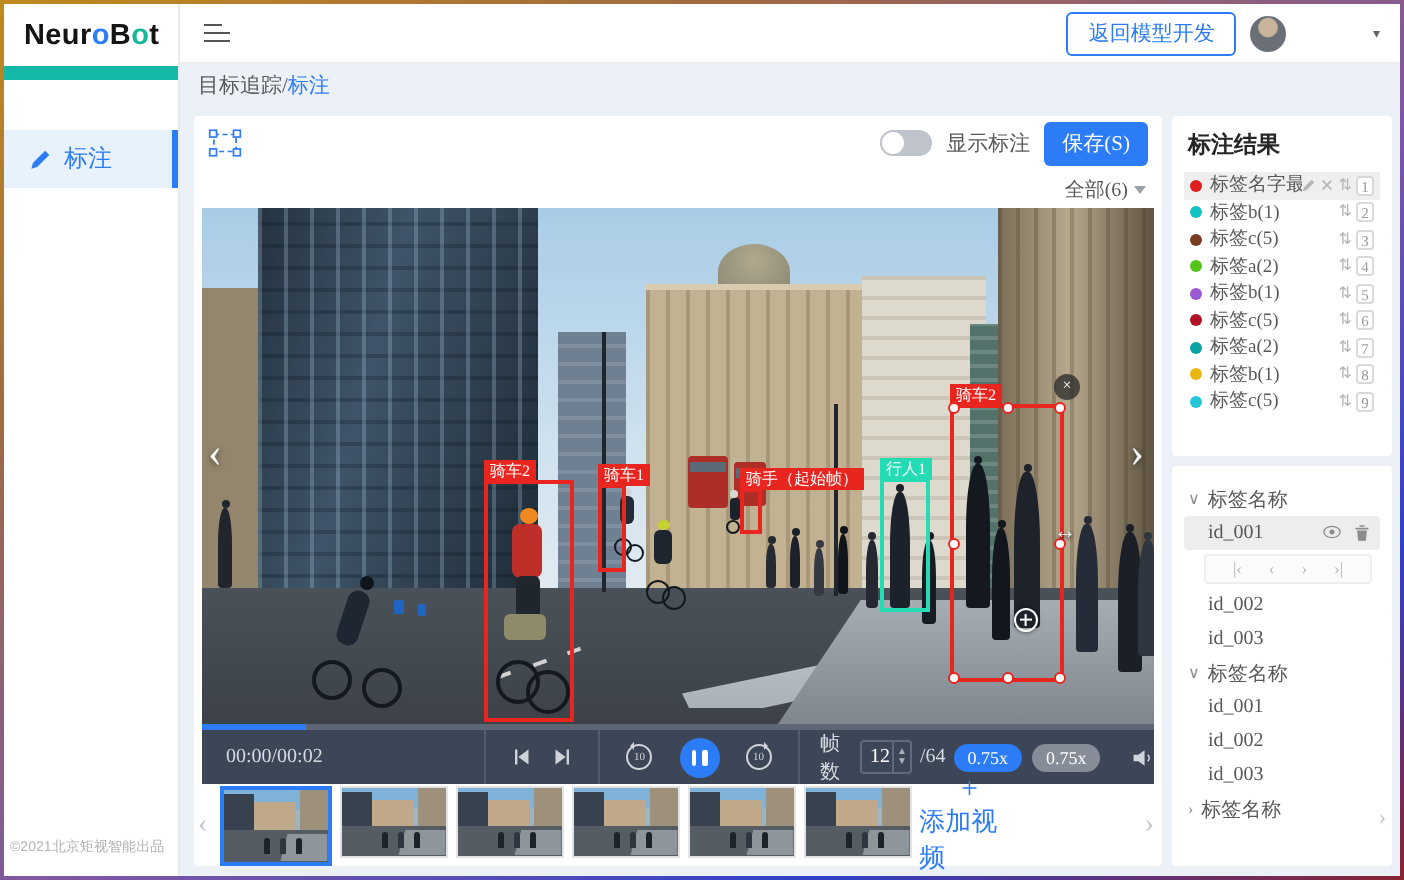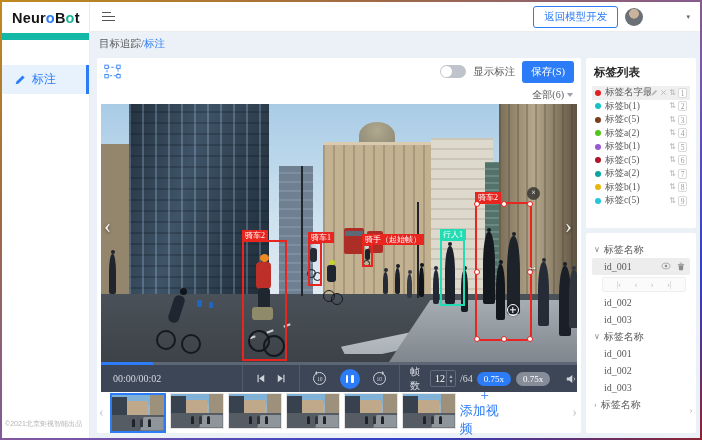--- a/index.html
+++ b/index.html
@@ -323,24 +323,24 @@
 
             <div style="left:261px;top:141px;width:12px;height:23px">
               <i style="left:3px;top:0;width:4px;height:4px;border-radius:50%;background:#d8d8d8"></i>
               <i style="left:3px;top:4px;width:5px;height:11px;background:#1c222b;border-radius:2px"></i>
               <i class="wheel" style="left:1px;top:15px;width:7px;height:7px;border-width:1.5px"></i>
             </div>
             <div id="boxes">
                   <div class="bbox" style="--c:#e8251f;left:141px;top:136px;width:45px;height:121px">
                     <span class="bbox-label">骑车2</span>
                   </div>
-                  <div class="bbox" style="--c:#e8251f;left:207px;top:138px;width:14px;height:44px">
+                  <div class="bbox" style="--c:#e8251f;left:198px;top:138px;width:14px;height:44px">
                     <span class="bbox-label">骑车1</span>
                   </div>
-                  <div class="bbox" style="--c:#e8251f;left:261px;top:140px;width:11px;height:23px">
+                  <div class="bbox" style="--c:#e8251f;left:269px;top:140px;width:11px;height:23px">
                     <span class="bbox-label">骑手（起始帧）</span>
                   </div>
                   <div class="bbox" style="--c:#23dcb4;left:339px;top:135px;width:25px;height:67px">
                     <span class="bbox-label">行人1</span>
                   </div>
                   <div class="bbox" style="--c:#e8251f;left:374px;top:98px;width:57px;height:139px">
                     <span class="bbox-label">骑车2</span>
                     <i class="hd" style="left:0%;top:0%"></i>
                     <i class="hd" style="left:50%;top:0%"></i>
                     <i class="hd" style="left:100%;top:0%"></i>
@@ -483,21 +483,21 @@
                   <span class="plus">+</span>
                   <span class="al">添加视频</span>
                 </div>
             <span class="t-chev t-next">›</span>
           </div>
 
         </section>
 
         <aside class="right-panel">
           <section class="card tags-card">
-            <div class="panel-title">标签列表</div>
+            <div class="panel-title">标注结果</div>
             <div id="tagList">
                   <div class="tag-row sel">
     <span class="dot" style="background:#e02020"></span>
     <span class="t-label">标签名字最长数...</span>
     <span class="t-icons">
                       <span class="icnx" style="display:inline-flex">
                         <svg width="7" height="7" viewBox="0 0 16 16">
                           <path fill="#b5b5b5" d="M1 15l1.2-4.2L11 2l3 3-8.8 8.8z"></path>
                         </svg>
                       </span>

